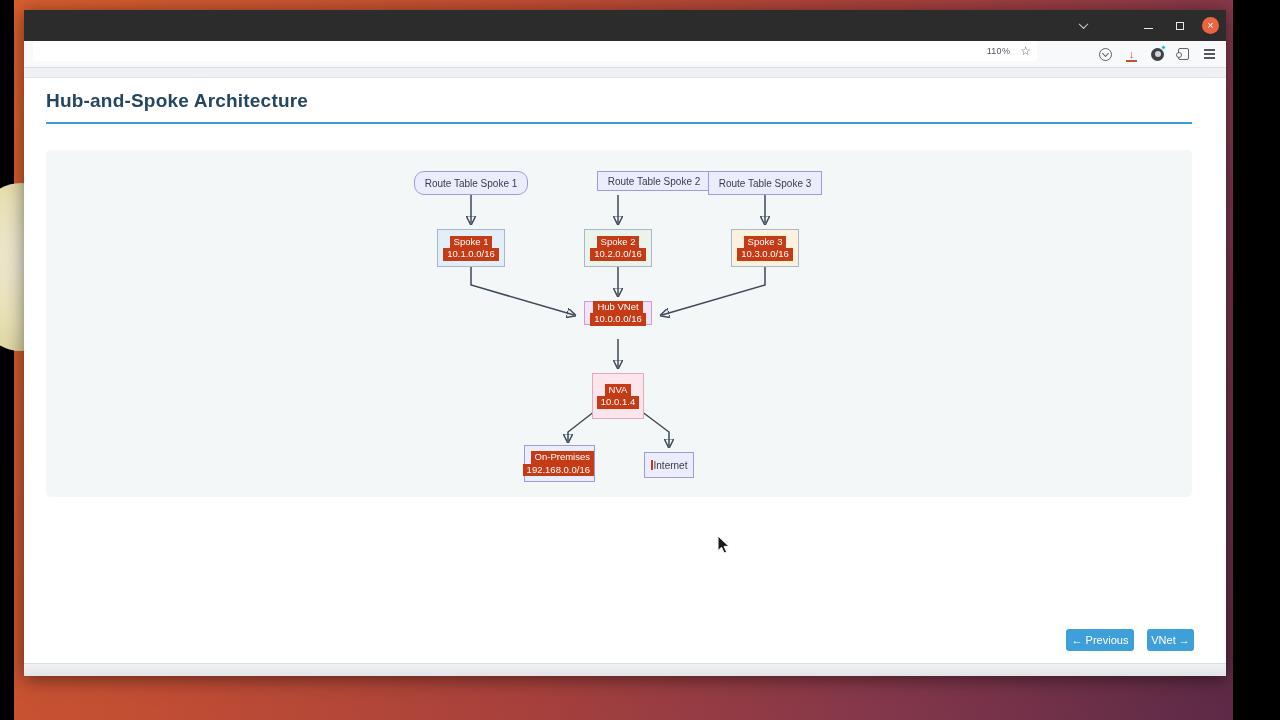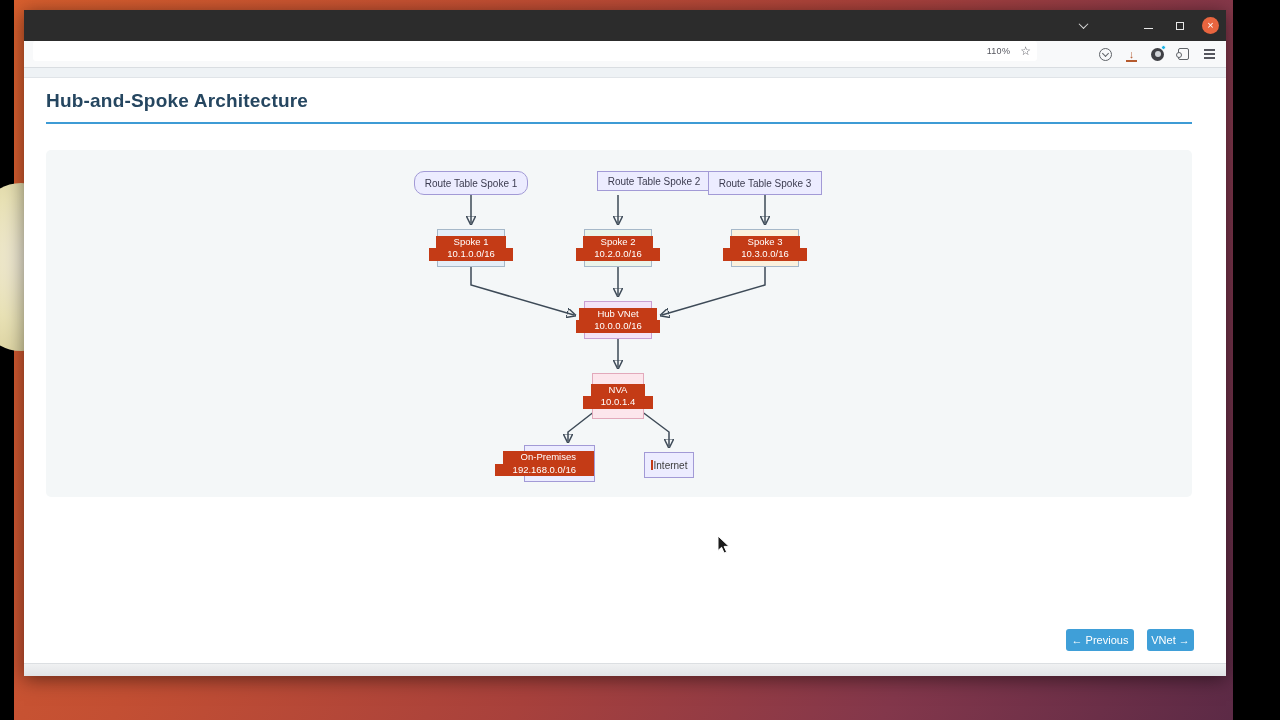--- a/index.html
+++ b/index.html
@@ -66,21 +66,21 @@
 
   .node { position:absolute; display:flex; flex-direction:column; align-items:center;
     justify-content:center; border:1px solid; font-size:9.5px; color:#333; background:#fff; }
   .n-rt      { background:#ececff; border-color:#a29ad6; font-size:10px; color:#3b3b4f; }
   .n-spoke1  { background:#e4eef8; border-color:#a6b8c9; }
   .n-spoke2  { background:#eaf4ea; border-color:#a6b8c9; }
   .n-spoke3  { background:#fbf1dd; border-color:#a6b8c9; }
   .n-hub     { background:#f4e3f6; border-color:#c99fd2; }
   .n-nva     { background:#fce6ec; border-color:#e2a9bb; }
   .n-purple  { background:#ececff; border-color:#a29ad6; }
-  .hl { background:#c43b16; color:#fff; padding:0 18px; line-height:12.5px; white-space:nowrap; }
+  .hl { background:#c43b16; color:#fff; padding:0 4px; line-height:12.5px; white-space:nowrap; }
   .sel-caret { display:inline-block; width:2px; height:10px; background:#c43b16; margin-right:1px;
     vertical-align:-1px; }
   .internet-label { font-size:10px; color:#3c3c3c; }
 
   .pager-btn { position:absolute; top:551px; height:22px; background:#3f9fd8; color:#fff;
     border:none; border-radius:3px; font-size:11px; font-family:"Liberation Sans",sans-serif;
     display:flex; align-items:center; justify-content:center; }
   .btn-prev { left:1042px; width:68px; }
   .btn-next { left:1123px; width:47px; }
 
@@ -180,21 +180,21 @@
         </div>
         <div class="node n-spoke2" style="left:538px; top:79px; width:68px; height:38px;">
           <span class="hl">Spoke 2</span>
           <span class="hl">10.2.0.0/16</span>
         </div>
         <div class="node n-spoke3" style="left:685px; top:79px; width:68px; height:38px;">
           <span class="hl">Spoke 3</span>
           <span class="hl">10.3.0.0/16</span>
         </div>
 
-        <div class="node n-hub" style="left:538px; top:151px; width:68px; height:38px;">
+        <div class="node n-hub" style="left:538px; top:151px; width:68px; height:24px;">
           <span class="hl">Hub VNet</span>
           <span class="hl">10.0.0.0/16</span>
         </div>
 
         <div class="node n-nva" style="left:546px; top:223px; width:52px; height:46px;">
           <span class="hl">NVA</span>
           <span class="hl">10.0.1.4</span>
         </div>
 
         <div class="node n-purple" style="left:478px; top:295px; width:71px; height:37px;align-items:flex-end;">

